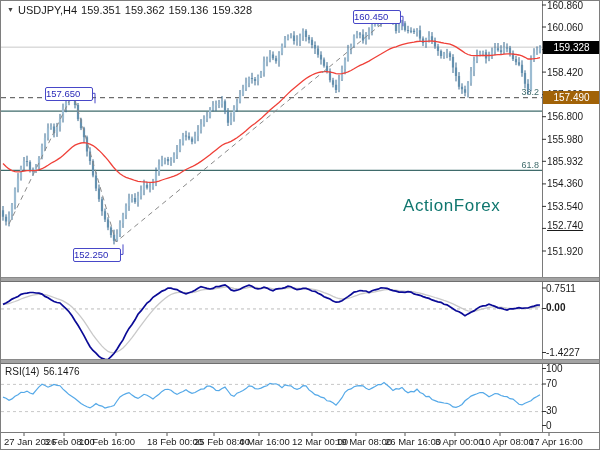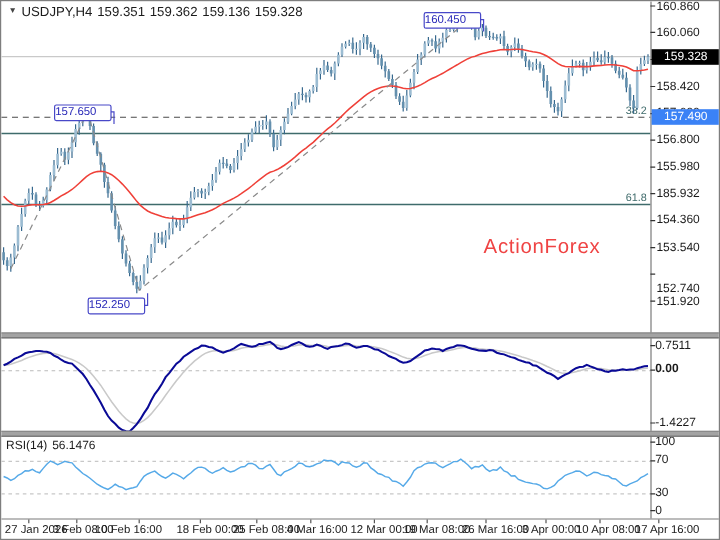--- a/index.html
+++ b/index.html
@@ -2,24 +2,24 @@
 <html><head>
 <meta charset="utf-8">
 <style>
   html,body{margin:0;padding:0;background:#e8e8e8;}
   #win{position:relative;width:600px;height:450px;background:#ffffff;border:1px solid #7e7e7e;
        box-sizing:border-box;overflow:hidden;font-family:"Liberation Sans",sans-serif;}
   #cv{position:absolute;left:0;top:0;}
   .sym{position:absolute;left:6px;top:3px;font-size:11px;color:#1b1b1b;white-space:nowrap;z-index:3;}
   .sym span{margin-right:4px;}
   .tri{font-size:7px;color:#444;vertical-align:2px;margin-right:3px;}
-  .wm{position:absolute;left:402px;top:195px;font-size:17px;color:#ef4444;letter-spacing:.6px;z-index:0;}
+  .wm{position:absolute;left:402px;top:195px;font-size:17px;color:#0f766e;letter-spacing:.6px;z-index:0;}
   .tag{position:absolute;left:542px;width:57px;height:13px;line-height:13px;text-align:center;
        font-size:10px;color:#ffffff;background:#000000;z-index:6;}
-  .tag.teal{background:#3b82f6;}
+  .tag.teal{background:#a16207;}
   .axl{position:absolute;left:545px;font-size:10px;color:#1b1b1b;height:11px;line-height:11px;z-index:2;}
   .axl.b{font-weight:700;}
   .ptitle{position:absolute;font-size:10px;color:#1b1b1b;z-index:3;white-space:nowrap;}
   .ptitle span{margin-right:4px;}
   #macdTitle{left:4px;top:283px;}
   #rsiTitle{left:4px;top:365px;}
   .sep{position:absolute;left:0;width:600px;height:3px;background:#a3a3a3;
        border-top:1px solid #8a8a8a;border-bottom:1px solid #6f6f6f;box-sizing:content-box;z-index:5;}
   #sep1{top:276px;} #sep2{top:358px;}
   .flag{position:absolute;width:46px;height:12px;line-height:12px;font-size:9.5px;
@@ -99,21 +99,21 @@
       <div class="pt" style="top: -1px;">160.860</div>
       <div class="pt" style="top: 20.5px;">160.060</div>
       <div class="pt" style="top: 43.1px;">159.240</div>
       <div class="pt" style="top: 65.6px;">158.420</div>
       <div class="pt" style="top: 88.2px;">157.600</div>
       <div class="pt" style="top: 110.2px;">156.800</div>
       <div class="pt" style="top: 132.8px;">155.980</div>
       <div class="pt" style="top: 154.8px;">185.932</div>
       <div class="pt" style="top: 177.4px;">154.360</div>
       <div class="pt" style="top: 199.9px;">153.540</div>
-      <div class="pt" style="top: 234px;">152.740</div>
+      <div class="pt" style="top: 219px; text-decoration: underline;">152.740</div>
       <div class="pt" style="top: 244.5px;">151.920</div>
     </div>
 
   <div id="tagPrice" class="tag" style="top: 39.7px;">159.328</div>
   <div id="tagLevel" class="tag teal" style="top: 90.2px;">157.490</div>
 
   <div class="sep" id="sep1"></div>
   <div class="sep" id="sep2"></div>
 
   <div class="ptitle" id="rsiTitle"><span>RSI(14)</span><span>56.1476</span></div>

